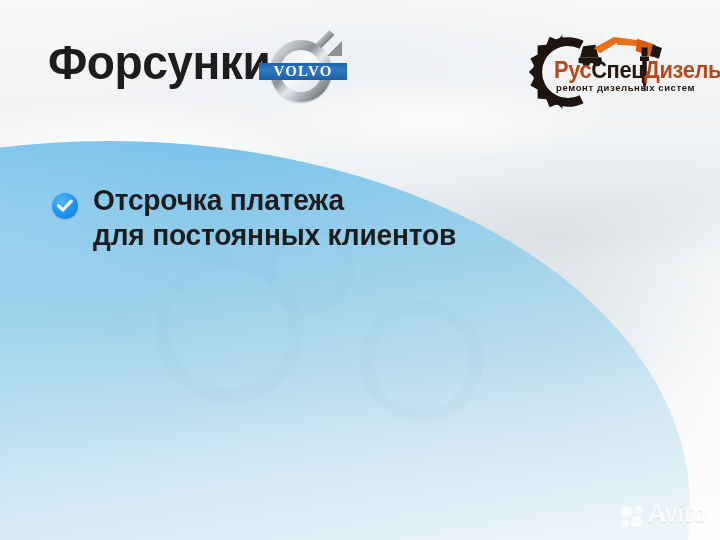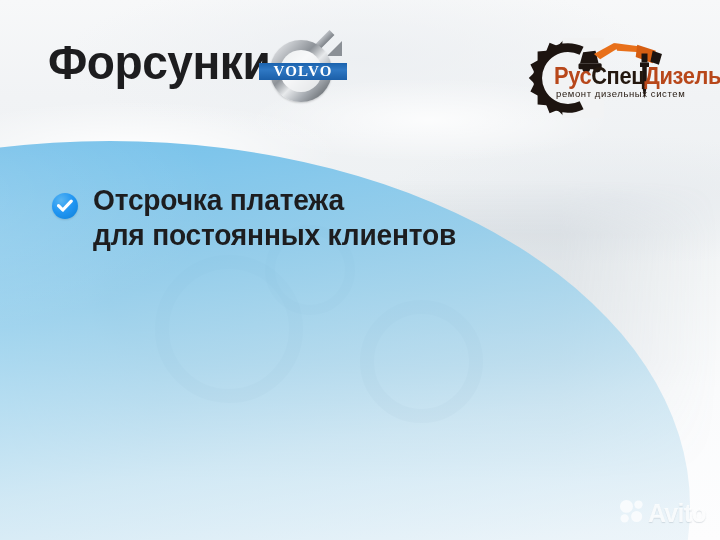--- a/index.html
+++ b/index.html
@@ -171,21 +171,21 @@
     font-family: "Liberation Serif", serif;
     font-weight: bold;
     font-size: 15px;
     letter-spacing: 1.2px;
   }
 
   
   .rsd-logo {
     position: absolute;
     left: 516px;
-    top: 34px;
+    top: 28px;
     width: 186px;
     height: 88px;
   }
   .rsd-gear {
     position: absolute;
     left: 8px; top: 4px;
     width: 80px; height: 80px;
   }
   .rsd-title {
     position: absolute;
@@ -198,21 +198,21 @@
     white-space: nowrap;
     transform: scaleX(.95);
     transform-origin: left center;
   }
   .rsd-title .dark { color: #24180f; }
   .rsd-sub {
     position: absolute;
     left: 40px; top: 54px;
     font-family: "Liberation Sans Narrow", "Liberation Sans", sans-serif;
     font-size: 9.5px;
-    font-weight: normal;
+    font-weight: bold;
     color: #24180f;
     letter-spacing: .6px;
     white-space: nowrap;
   }
   .rsd-excavator {
     position: absolute;
     left: 62px; top: 6px;
     width: 86px; height: 34px;
   }
   .rsd-drill {
@@ -257,21 +257,21 @@
     white-space: nowrap;
   }
   .bullet-text .l2 { display: block; }
 
   
   .avito-mark {
     position: absolute;
     right: 14px;
     bottom: 12px;
     display: flex;
-    align-items: flex-start;
+    align-items: flex-end;
     opacity: .78;
   }
   .avito-dots { width: 26px; height: 24px; margin-right: 3px; }
   .avito-word {
     font-family: "Liberation Sans", sans-serif;
     font-size: 25px;
     font-weight: bold;
     color: rgba(255,255,255,.93);
     letter-spacing: -0.7px;
     text-shadow: 0 1px 1px rgba(120,135,150,.30);

